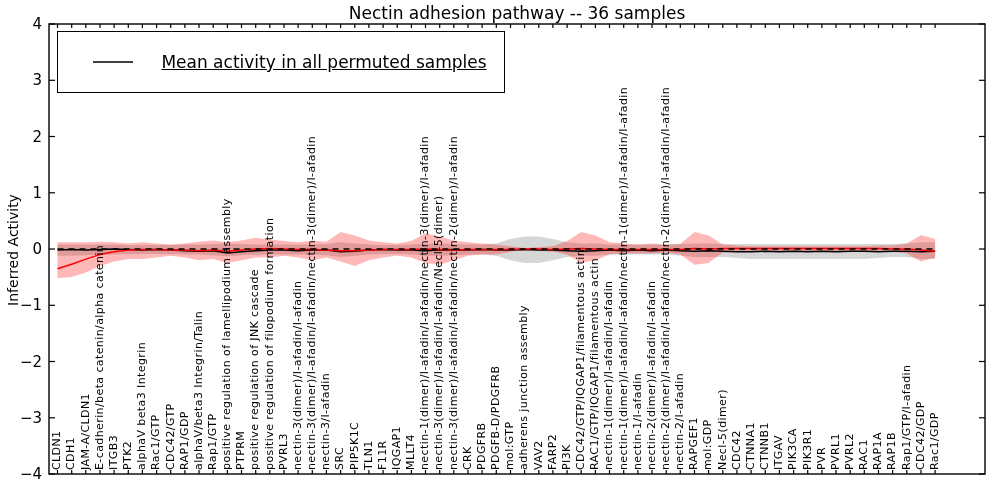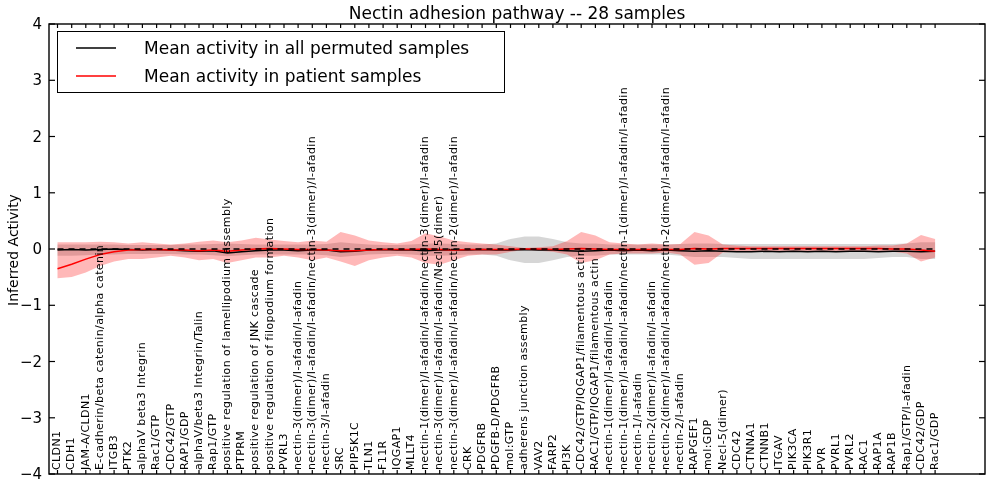--- a/index.html
+++ b/index.html
@@ -27,32 +27,33 @@
     font-size:15px;line-height:18px;z-index:2;
   }
   .xcat-label{
     position:absolute;font-size:11px;line-height:12px;letter-spacing:0.4px;
     white-space:nowrap;transform:rotate(-90deg);transform-origin:0 0;
     z-index:2;
   }
   .legend{
     position:absolute;left:57px;top:31px;width:448px;height:62px;
     background:#ffffff;border:1.4px solid #000;box-sizing:border-box;
-    z-index:3;display:flex;flex-direction:column;justify-content:space-around;
+    z-index:3;display:flex;flex-direction:row;justify-content:space-around;
     padding:2px 0;
+    text-decoration:underline;
   }
   .legend-row{display:flex;align-items:center;padding-left:18px;}
   .legend-swatch{width:40px;height:4px;flex:0 0 40px;margin-right:28px;}
   .legend-row span{font-size:17px;white-space:nowrap;}
 </style>
 </head>
 <body>
 
 <div class="figure">
-  <div class="title">Nectin adhesion pathway -- 28 samples</div>
+  <div class="title">Nectin adhesion pathway -- 36 samples</div>
   <div class="ylabel">Inferred Activity</div>
 
   <svg id="plot-svg" width="1000" height="500">
       <defs>
         <clipPath id="plotclip">
           <rect x="49" y="24" width="936" height="450"></rect>
         </clipPath>
       </defs>
       <g clip-path="url(#plotclip)">
         <polygon points="57.5,244.5 71.7,244.5 85.8,244.5 100.0,244.5 114.1,244.5 128.3,245.1 142.4,245.1 156.6,245.1 170.7,245.1 184.9,244.5 199.0,244.5 213.2,243.9 227.4,243.4 241.5,243.9 255.7,244.5 269.8,244.5 284.0,244.5 298.1,244.5 312.3,244.5 326.4,243.9 340.6,242.3 354.8,243.4 368.9,244.5 383.1,245.1 397.2,245.1 411.4,244.5 425.5,243.4 439.7,243.4 453.8,243.9 468.0,244.5 482.1,244.5 496.3,243.4 510.5,238.9 524.6,236.6 538.8,236.6 552.9,238.9 567.1,242.3 581.2,243.4 595.4,243.4 609.5,244.5 623.7,244.5 637.9,244.5 652.0,244.5 666.2,244.5 680.3,243.9 694.5,243.4 708.6,243.4 722.8,243.9 736.9,243.9 751.1,243.9 765.3,243.9 779.4,243.9 793.6,243.9 807.7,243.9 821.9,243.9 836.0,243.9 850.2,243.9 864.3,243.9 878.5,243.9 892.6,243.9 906.8,243.4 921.0,242.3 935.1,242.3 935.1,259.1 921.0,259.1 906.8,256.9 892.6,256.9 878.5,258.0 864.3,259.1 850.2,259.1 836.0,259.1 821.9,259.1 807.7,259.1 793.6,259.1 779.4,259.1 765.3,259.1 751.1,259.1 736.9,258.0 722.8,256.9 708.6,256.9 694.5,256.9 680.3,255.8 666.2,254.6 652.0,254.6 637.9,254.6 623.7,254.6 609.5,254.6 595.4,255.8 581.2,255.8 567.1,256.9 552.9,260.3 538.8,263.1 524.6,263.1 510.5,260.3 496.3,255.8 482.1,254.6 468.0,254.6 453.8,255.2 439.7,255.8 425.5,255.8 411.4,254.6 397.2,254.1 383.1,254.1 368.9,254.6 354.8,255.8 340.6,256.9 326.4,255.2 312.3,254.6 298.1,254.6 284.0,254.6 269.8,254.6 255.7,254.6 241.5,255.2 227.4,256.3 213.2,255.2 199.0,254.6 184.9,254.6 170.7,254.1 156.6,254.1 142.4,254.1 128.3,254.1 114.1,254.6 100.0,254.6 85.8,255.2 71.7,255.8 57.5,255.8" fill="rgba(0,0,0,0.16)" stroke="none"></polygon>
@@ -287,20 +288,14 @@
       <div class="xcat-label" style="left: 928.91px; top: 470px;">Rac1/GDP</div>
     </div>
 
   <div class="legend">
     <div class="legend-row">
       <svg class="legend-swatch" viewBox="0 0 40 4">
         <line x1="0" y1="2" x2="40" y2="2" stroke-width="1.6" stroke="#000000"></line>
       </svg>
       <span>Mean activity in all permuted samples</span>
     </div>
-    <div class="legend-row">
-      <svg class="legend-swatch" viewBox="0 0 40 4">
-        <line x1="0" y1="2" x2="40" y2="2" stroke-width="1.6" stroke="#ff0000"></line>
-      </svg>
-      <span>Mean activity in patient samples</span>
-    </div>
   </div>
 </div>
 
 </body></html>

